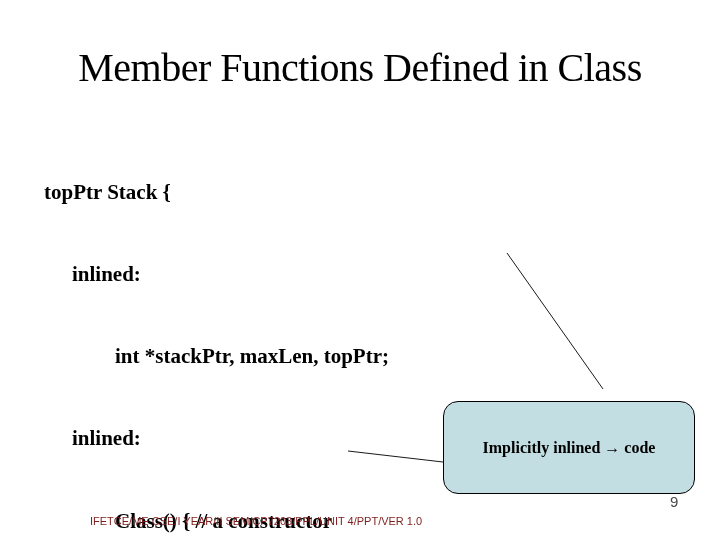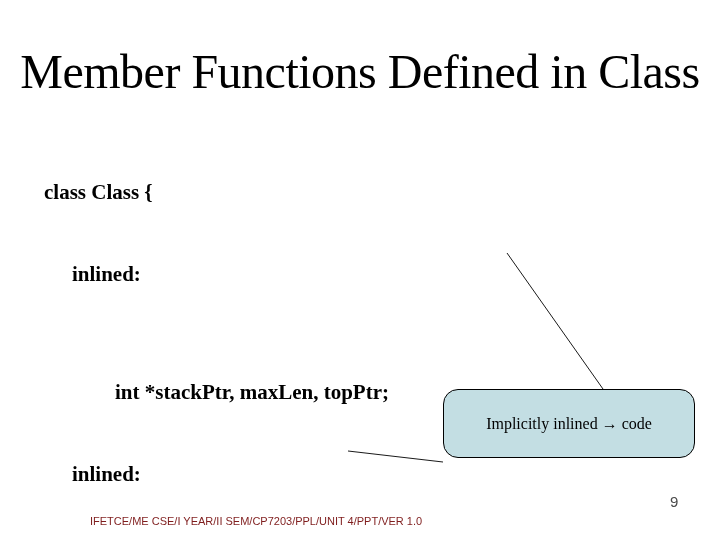--- a/index.html
+++ b/index.html
@@ -19,67 +19,67 @@
   }
   .title {
     position: absolute;
     top: 44px;
     left: 0;
     width: 720px;
     margin: 0;
     text-align: center;
     font-family: "Liberation Serif", serif;
     font-weight: 400;
-    font-size: 48px;
+    font-size: 40px;
     letter-spacing: -0.5px;
     color: #000000;
     white-space: nowrap;
   }
   .code {
     position: absolute;
     left: 44px;
     top: 124px;
     font-family: "Liberation Serif", serif;
     font-weight: bold;
     font-size: 21px;
     line-height: 27.4px;
     color: #000000;
     white-space: pre;
   }
   .ln { min-height: 27.4px; }
   .i0 { padding-left: 0; }
   .i1 { padding-left: 28px; }
-  .i2 { padding-left: 71px; margin-top: 36px; }
+  .i2 { padding-left: 71px; }
   .leaders {
     position: absolute;
     left: 0;
     top: 0;
     width: 720px;
     height: 540px;
     pointer-events: none;
   }
   .leaders line {
     stroke: #1a1a1a;
     stroke-width: 1;
   }
   .callout {
     position: absolute;
     left: 443px;
-    top: 389px;
+    top: 401px;
     width: 252px;
-    height: 69px;
+    height: 93px;
     box-sizing: border-box;
     border: 1.5px solid #000000;
     border-radius: 15px;
     display: flex;
     flex-direction: column;
     justify-content: center;
     text-align: center;
     font-family: "Liberation Serif", serif;
-    font-weight: normal;
+    font-weight: bold;
     font-size: 16px;
     line-height: 21px;
     color: #000000;
   }
   .pagenum {
     position: absolute;
     left: 670px;
     top: 493px;
     font-family: "Liberation Sans", sans-serif;
     font-size: 15px;
@@ -96,21 +96,21 @@
   }
 </style>
 </head>
 <body>
 
 <div class="slide">
 
   <h1 class="title">Member Functions Defined in Class</h1>
 
   <div class="code">
-    <div class="ln i0">class Class {</div>
+    <div class="ln i0">topPtr Stack {</div>
     <div class="ln i1">inlined:</div>
     <div class="ln i2">int *stackPtr, maxLen, topPtr;</div>
     <div class="ln i1">inlined:</div>
     <div class="ln i2">Class() { // a constructor</div>
     
     
     
     
     
     

